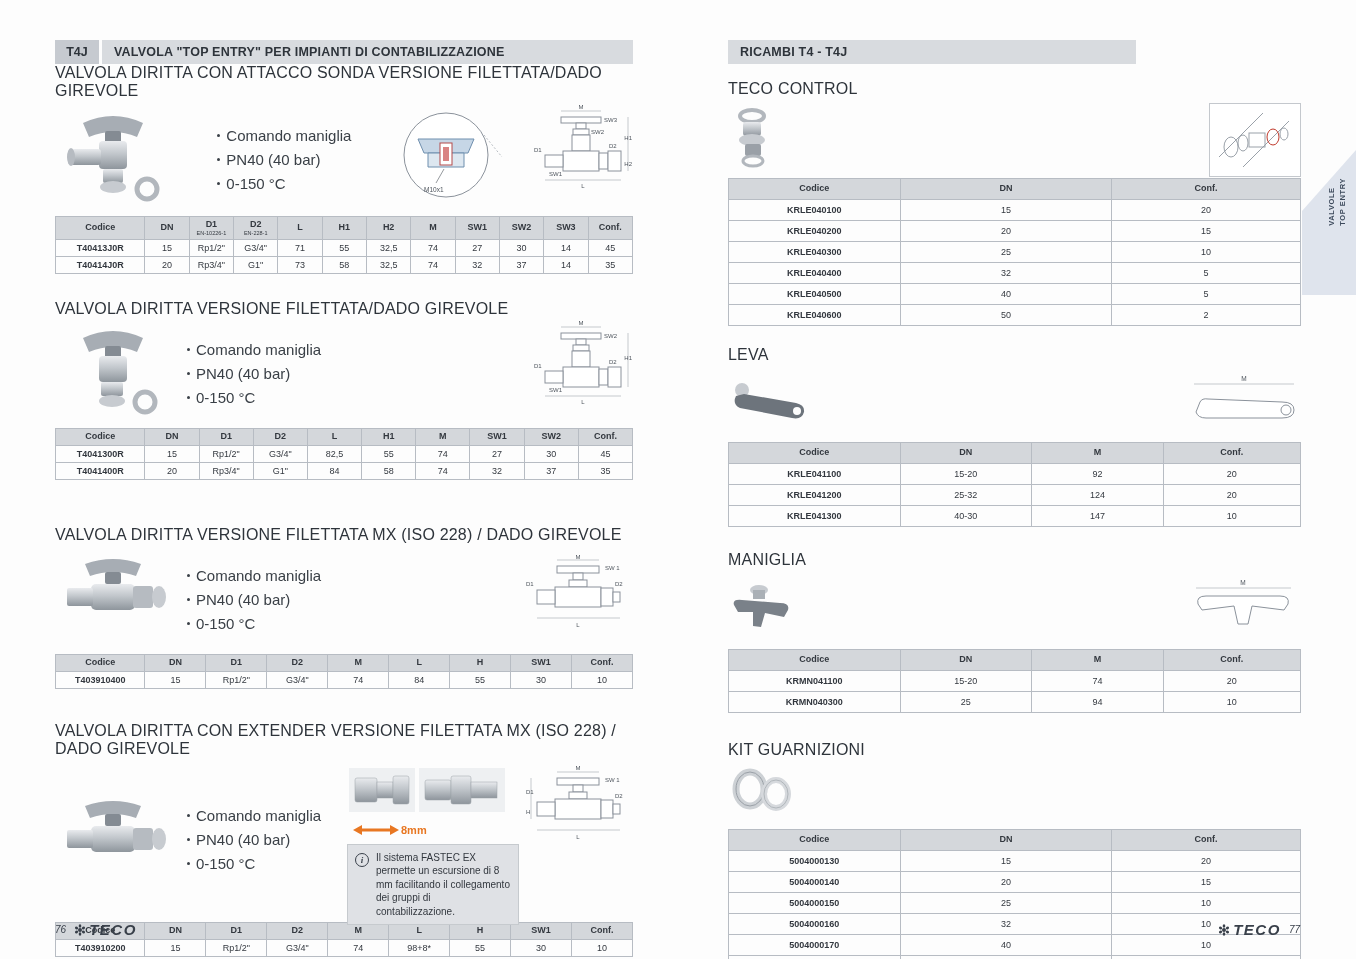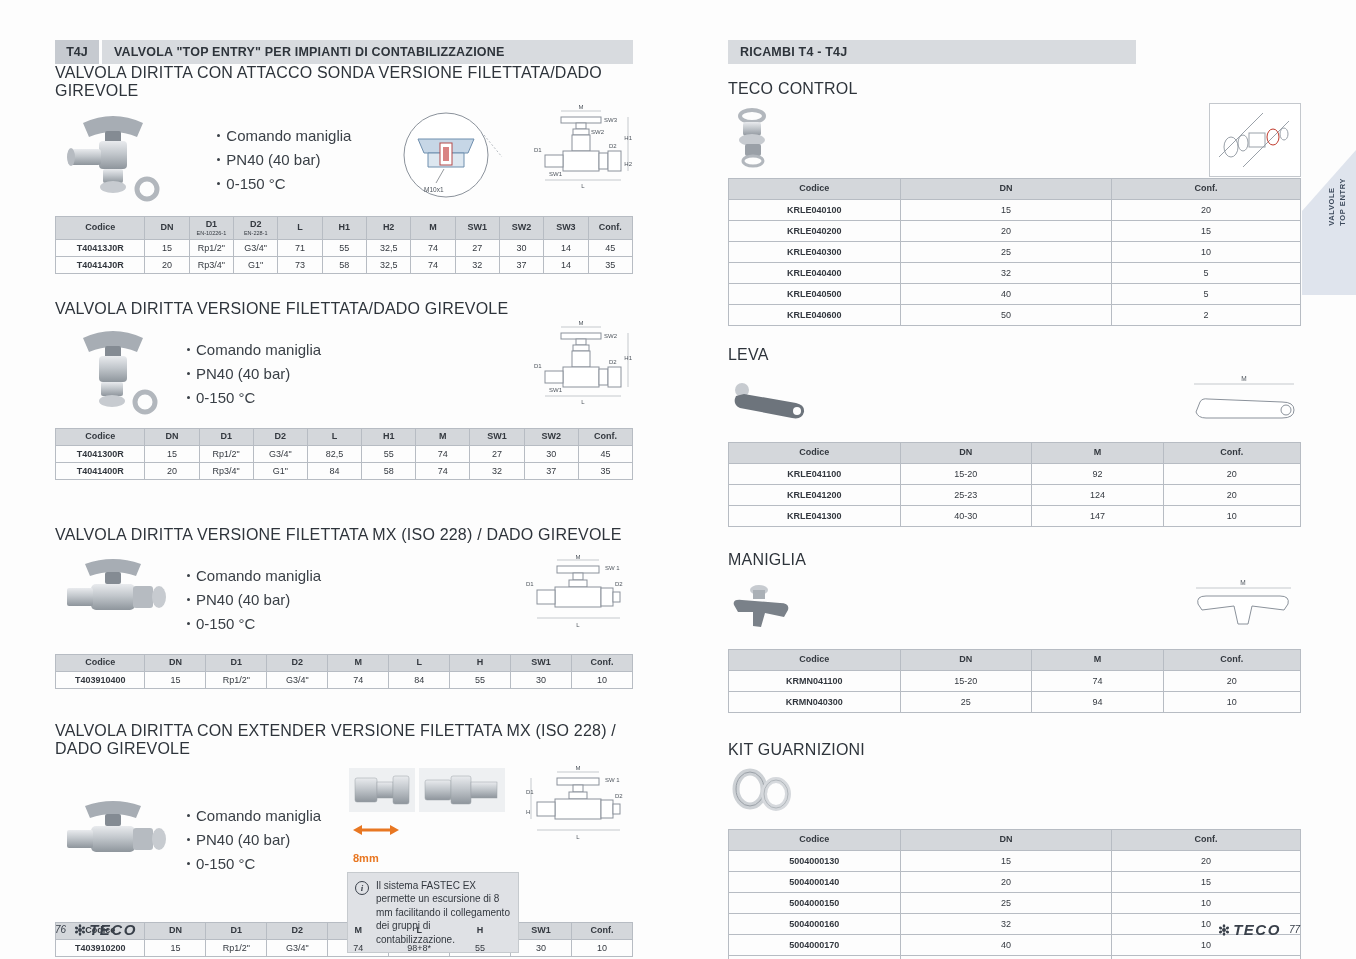--- a/index.html
+++ b/index.html
@@ -53,21 +53,21 @@
   table.spec th { background:#d4d7db; font-weight:bold; line-height:1.1; }
   table.spec td:first-child { font-weight:bold; }
   .page-left table.spec th:first-child { width:15.5%; }
   .page-right table.spec th, .page-right table.spec td { padding:5px 2px; }
   .cols3 th:nth-child(1){ width:30%; } .cols3 th:nth-child(2){ width:37%; }
   .cols4 th:nth-child(1){ width:30%; } .cols4 th:nth-child(2){ width:23%; }
   .cols4 th:nth-child(3){ width:23%; }
   .th-sub { display:block; font-size:5.5px; font-weight:normal; letter-spacing:0; }
 
   .mid-col { flex:none; width:172px; margin-left:10px; display:flex; flex-direction:column; }
-  .extender-arrow-row { display:flex; align-items:flex-start; gap:16px; margin:4px 0 8px 6px;flex-direction:column; }
+  .extender-arrow-row { display:flex; align-items:flex-start; gap:2px; margin:4px 0 8px 6px; }
   .mm { color:#e87722; font-weight:bold; font-size:11px; }
   .info-box { background:#dfe1e5; border:1px solid #c6cace; display:flex; padding:6px 7px; gap:7px; }
   .info-icon { flex:none; width:14px; height:14px; border:1.4px solid #39404a; border-radius:50%;
                display:flex; align-items:center; justify-content:center; font-size:9px; font-weight:bold;
                font-family:"Liberation Serif", serif; font-style:italic; color:#39404a; margin-top:2px; }
   .info-text { font-size:10px; line-height:1.35; color:#33383f; }
 
   .control-figure { margin-left:auto; border:1px solid #c4c8cd; background:#fff; padding:3px; }
 
   .footer { position:absolute; top:921px; display:flex; align-items:center; gap:8px;
@@ -631,21 +631,21 @@
         </thead>
         <tbody>
           <tr>
             <td>KRLE041100</td>
             <td>15-20</td>
             <td>92</td>
             <td>20</td>
           </tr>
           <tr>
             <td>KRLE041200</td>
-            <td>25-23</td>
+            <td>25-32</td>
             <td>124</td>
             <td>20</td>
           </tr>
           <tr>
             <td>KRLE041300</td>
             <td>40-30</td>
             <td>147</td>
             <td>10</td>
           </tr>
         </tbody>

